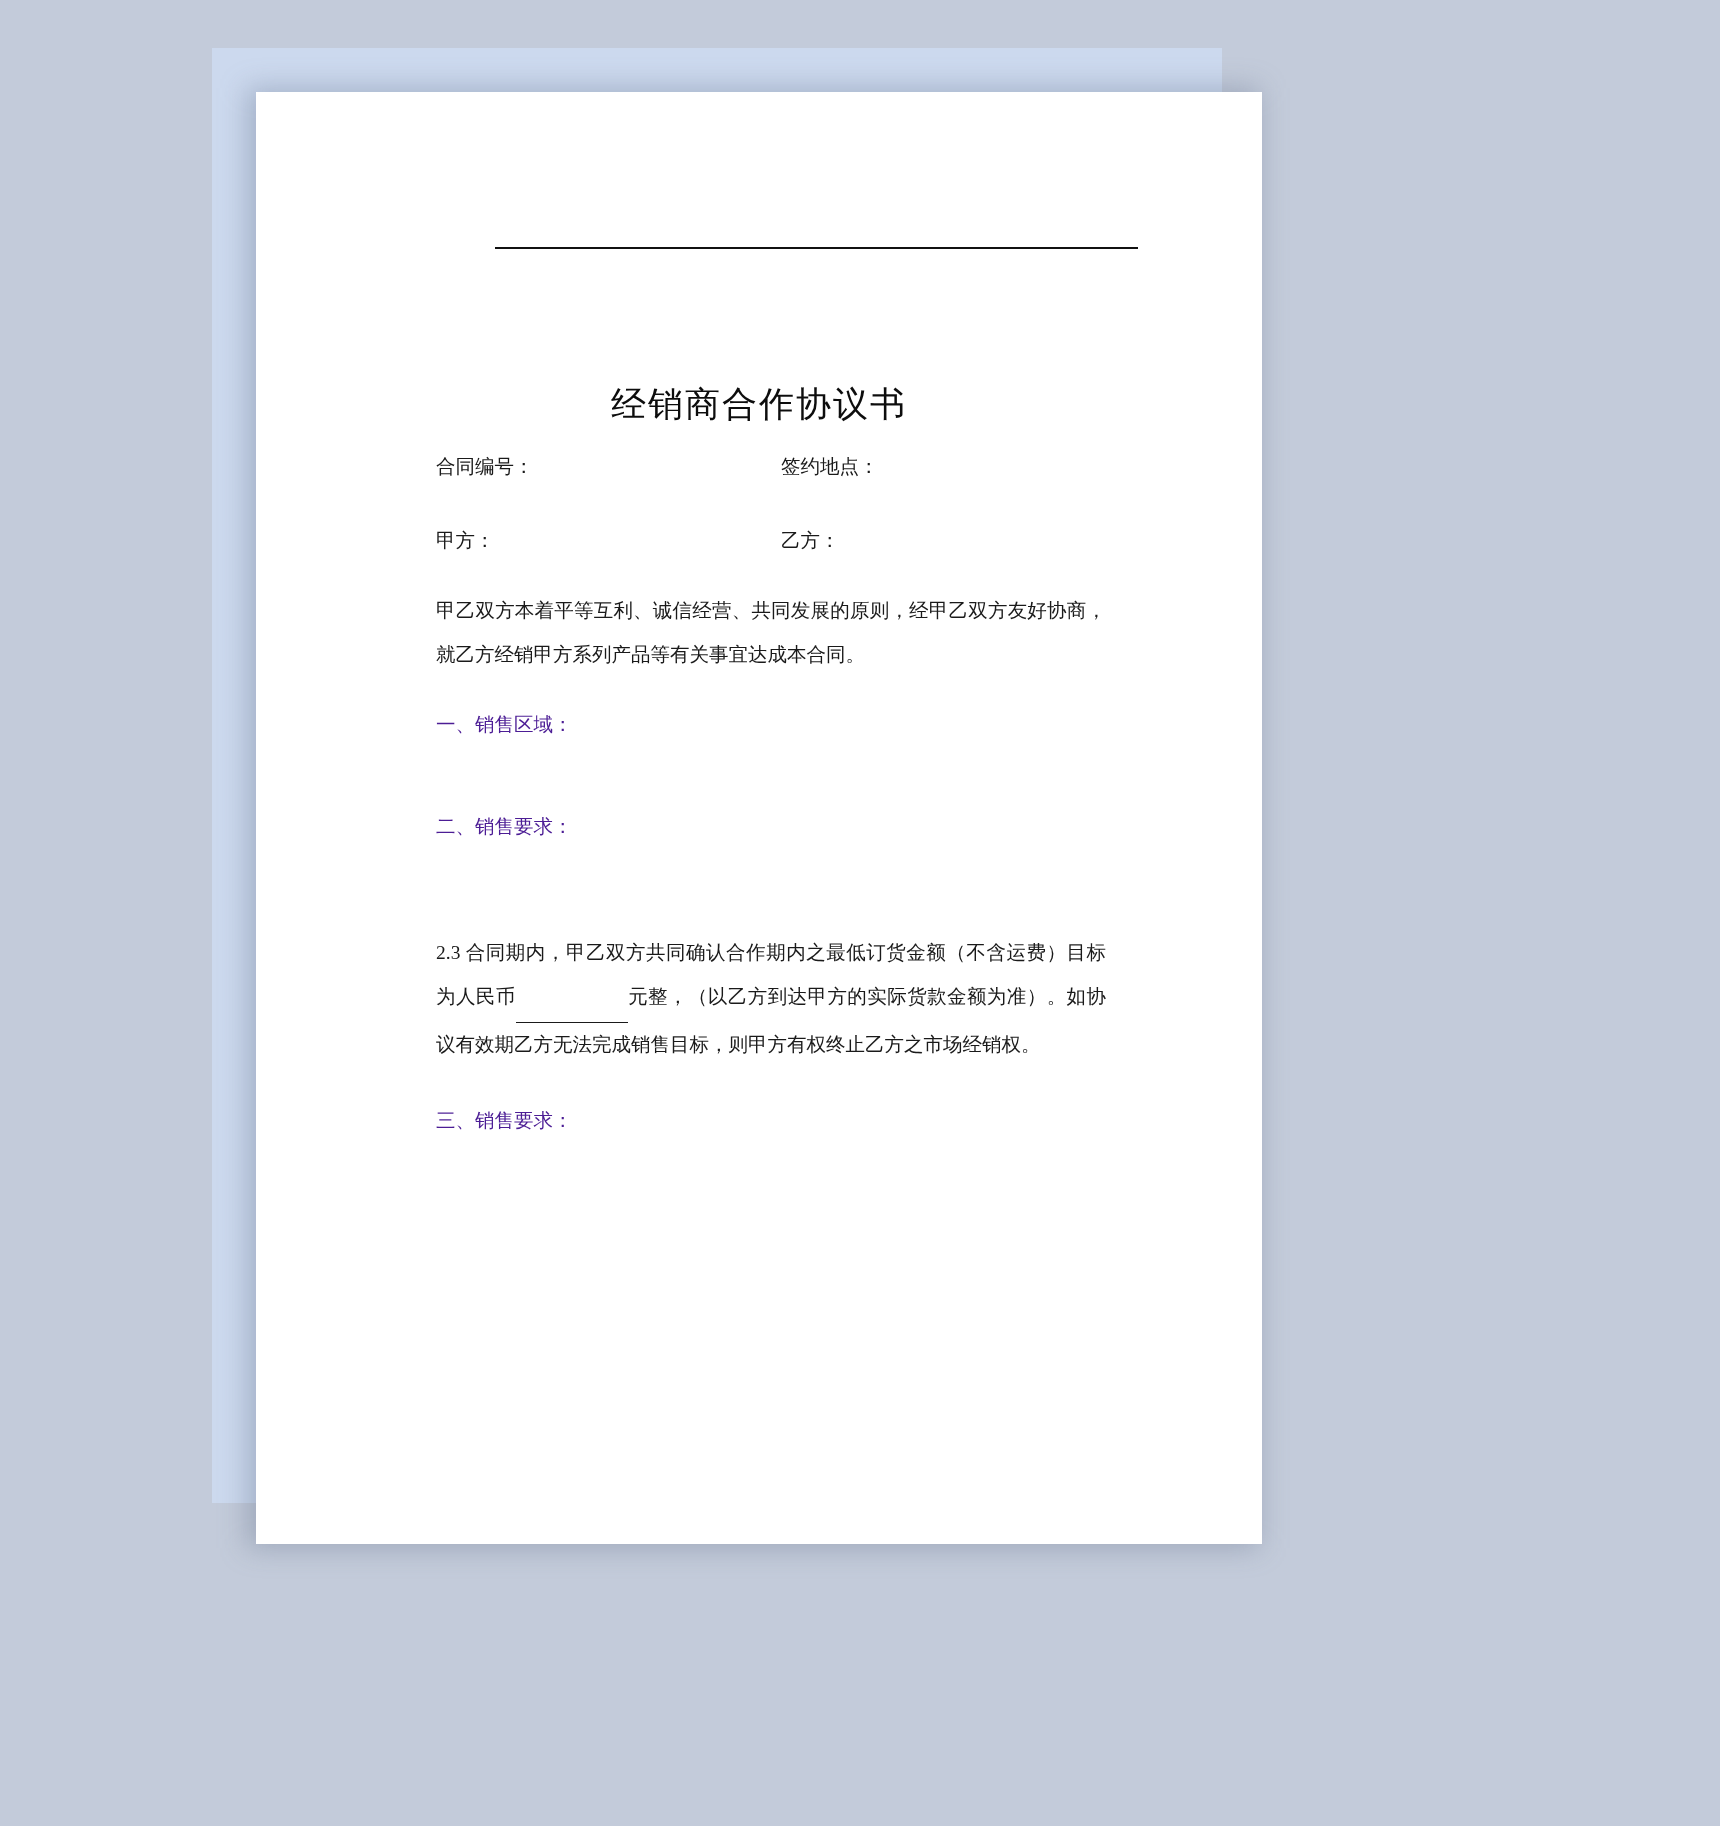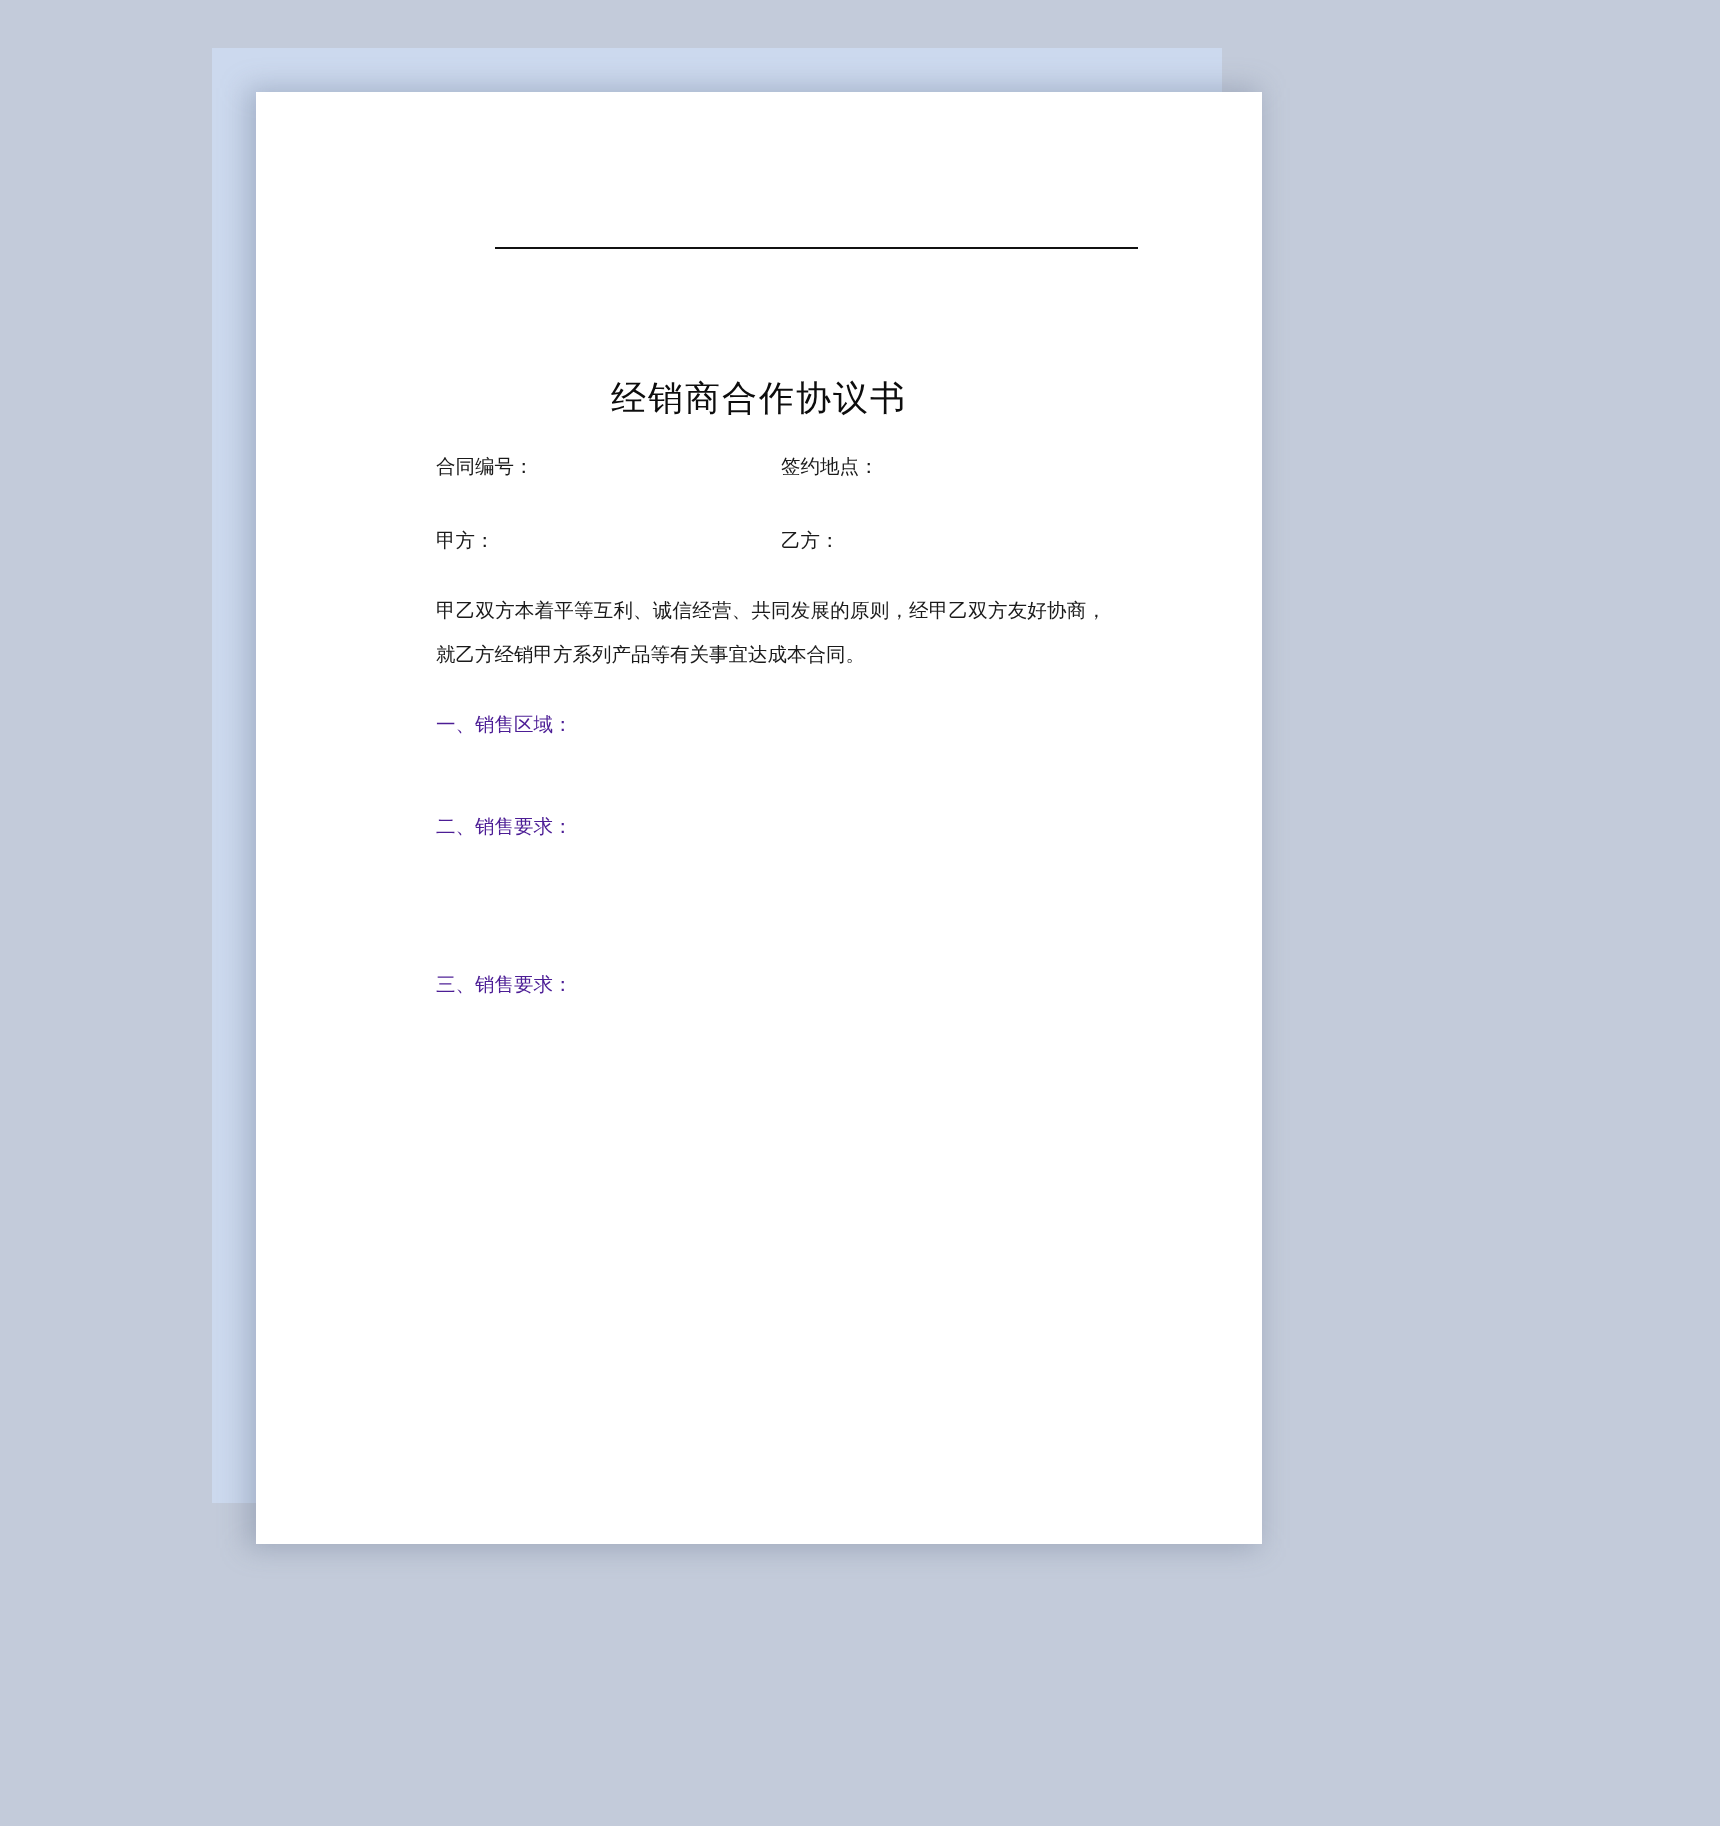--- a/index.html
+++ b/index.html
@@ -62,21 +62,21 @@
     top: 155px;
     width: 643px;
     height: 0;
     border-top: 2px solid #111111;
   }
 
   
   #doc-title {
     position: absolute;
     left: 0;
-    top: 260px;
+    top: 266px;
     width: 100%;
     text-align: center;
     font-size: 35px;
     letter-spacing: 2px;
     color: #0d0d0d;
     font-family: "Liberation Sans", "DejaVu Sans", sans-serif;
     font-weight: 400;
   }
 
   
@@ -162,19 +162,20 @@
       <div class="gap-28"></div>
 
       <div id="sections-host">
           <p class="section-heading">一、销售区域：</p>
           <div class="gap-28"></div>
           <div class="gap-34"></div>
           <p class="section-heading">二、销售要求：</p>
           <div class="gap-28"></div>
           <div class="gap-28"></div>
           <div class="gap-28"></div>
+          <p class="para">2.3  合同期内，甲乙双方共同确认合作期内之最低订货金额（不含运费）目标为人民币<span class="blank-md">&nbsp;</span>元整，（以乙方到达甲方的实际货款金额为准）。如协议有效期乙方无法完成销售目标，则甲方有权终止乙方之市场经销权。</p>
           <div class="gap-34"></div>
           <p class="section-heading">三、销售要求：</p>
         </div>
 
     </div>
   </div>
 </div>
 
 </body></html>

